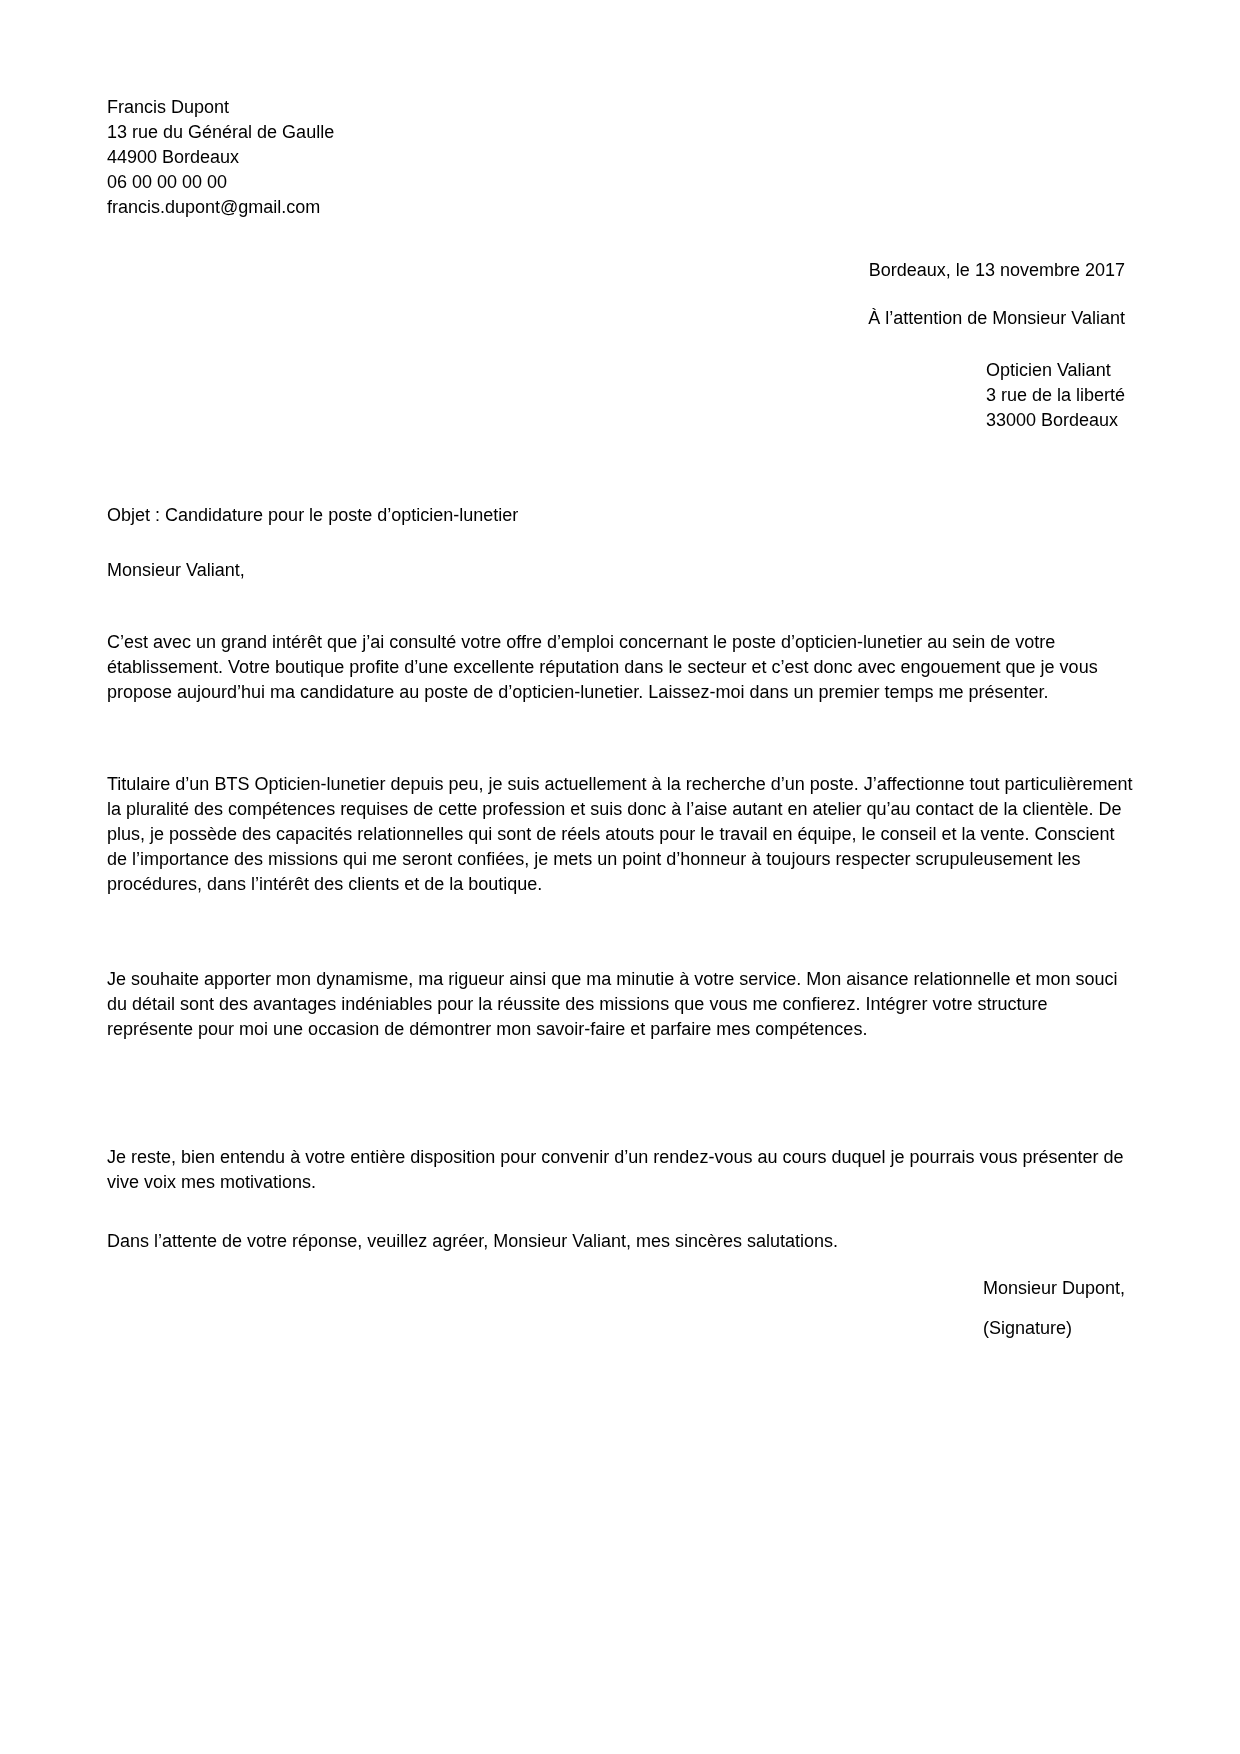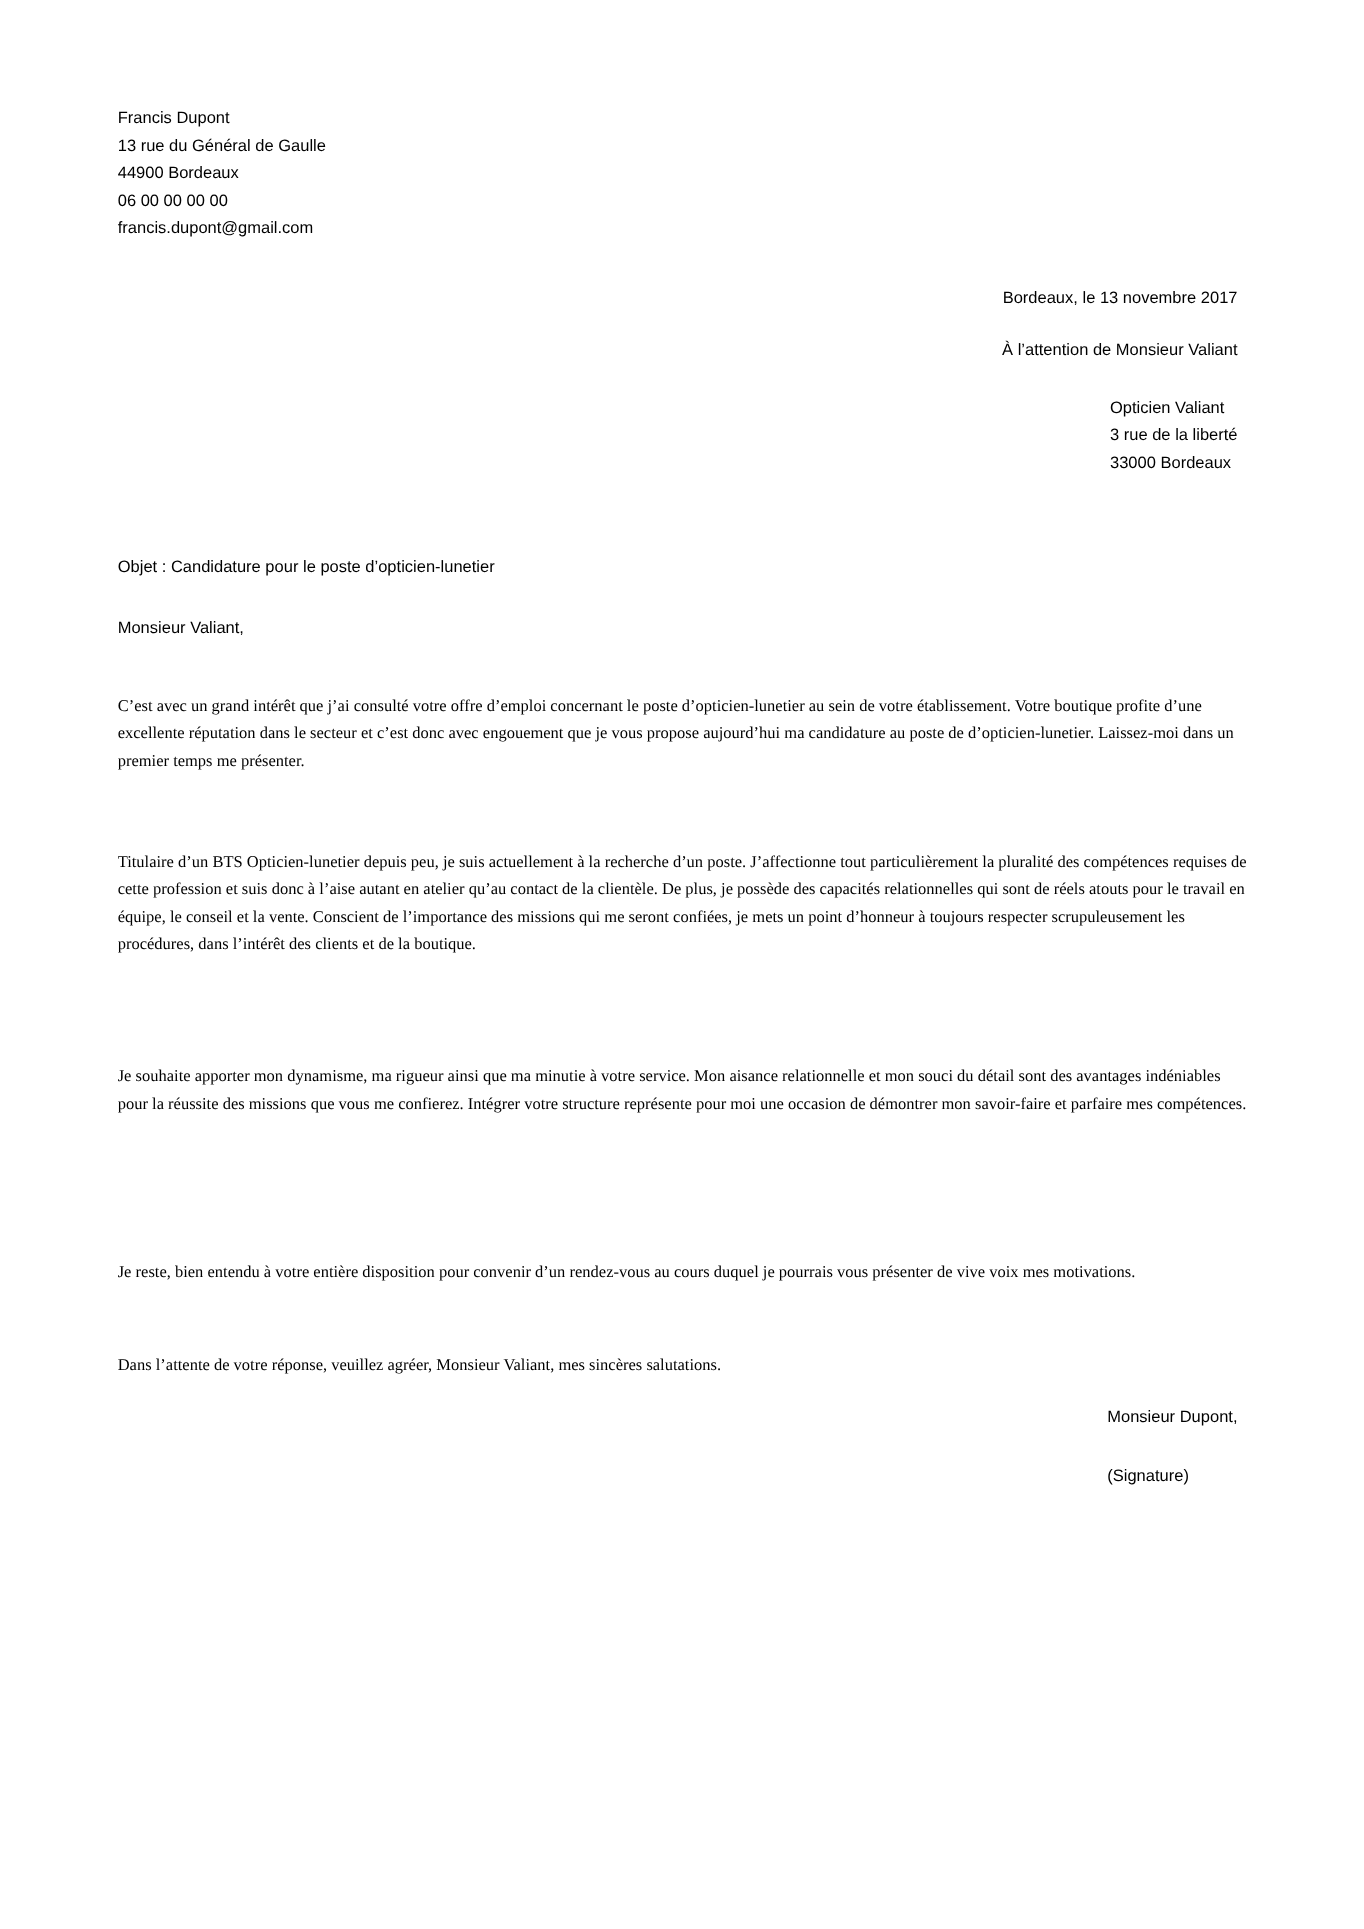--- a/index.html
+++ b/index.html
@@ -7,43 +7,43 @@
     padding: 0;
     background: #ffffff;
   }
   .page {
     position: relative;
     width: 1240px;
     height: 1754px;
     background: #ffffff;
     color: #000000;
     font-family: "Liberation Sans", sans-serif;
-    font-size: 15px;
+    font-size: 18px;
     line-height: 25px;
     overflow: hidden;
   }
   .block { position: absolute; }
   .left-col   { left: 107px; }
   .right-col  { right: 115px; text-align: left; }
-  .body-width { width: 1030px; font-family: Liberation Serif, serif; }
+  .body-width { width: 1030px; }
 
   .sender-block    { top: 95px; }
   .date-line       { top: 258px; }
   .attention-line  { top: 306px; }
   .recipient-block { top: 358px; }
   .subject-line    { top: 503px; }
   .salutation-line { top: 558px; text-align: right; }
   .para-1          { top: 630px; }
   .para-2          { top: 772px; }
   .para-3          { top: 967px; }
   .para-4          { top: 1145px; }
   .valediction     { top: 1229px; }
   .signature-block { top: 1276px; }
 
-  .sig-placeholder { margin-top: 28px; }
+  .sig-placeholder { margin-top: 15px; }
   p { margin: 0; }
 </style>
 </head>
 <body>
 
 <div class="page">
 
   <div class="block left-col sender-block">
     <p>Francis Dupont</p>
     <p>13 rue du Général de Gaulle</p>

